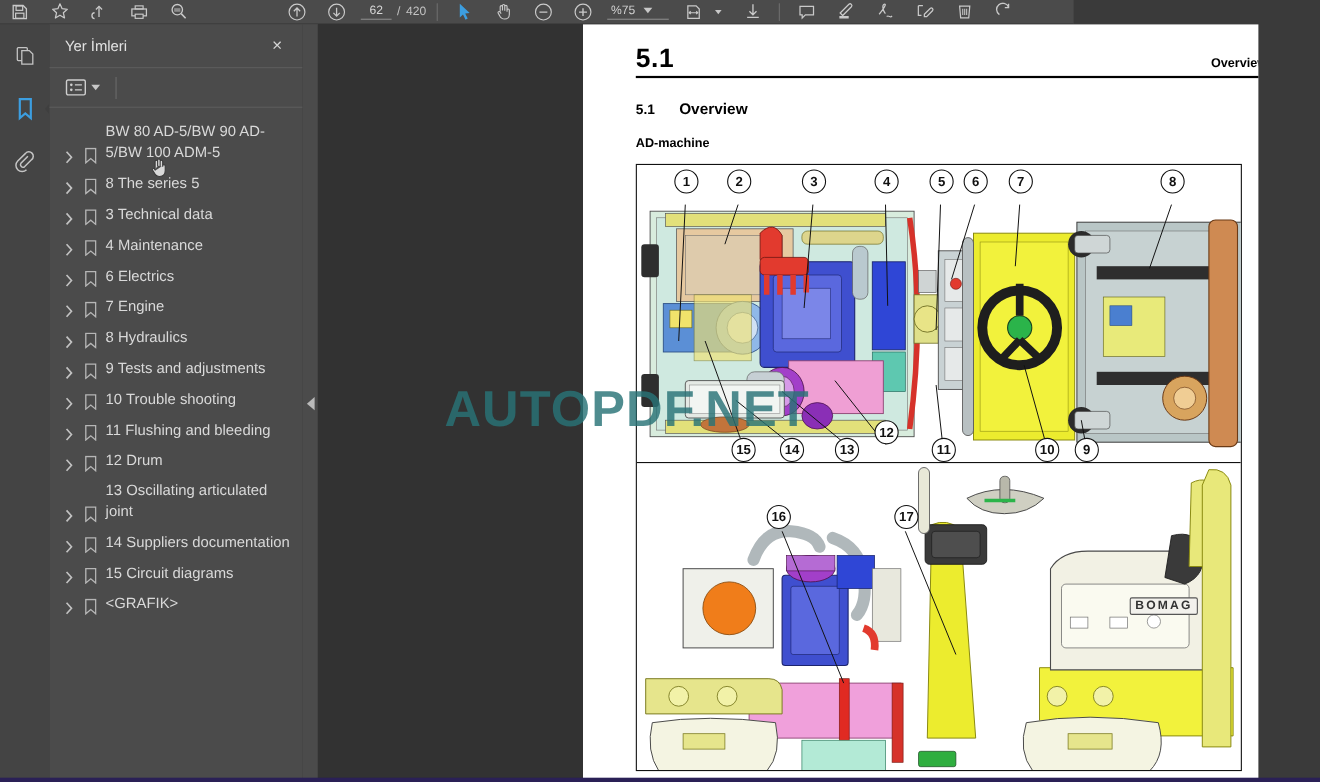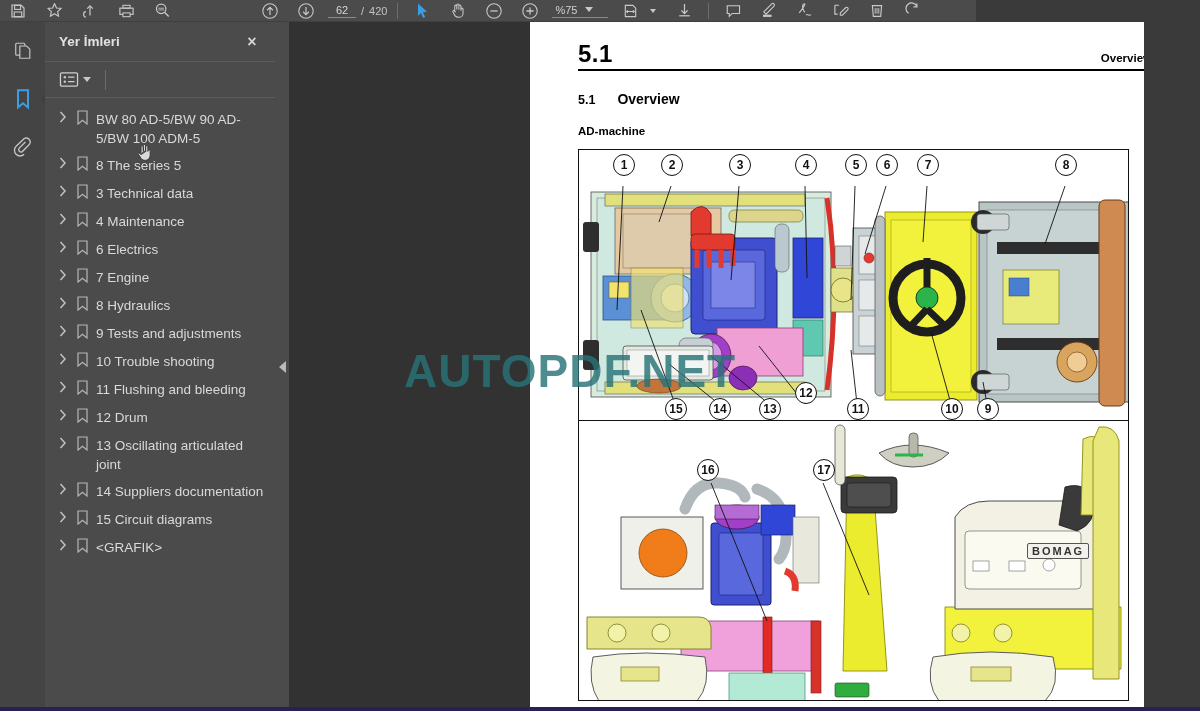--- a/index.html
+++ b/index.html
@@ -92,21 +92,20 @@
   
   .panel {
     position: absolute; top: 22px; left: 45px; width: 230px; height: 689px;
     background: #4b4b4b;
     display: flex; flex-direction: column;
   }
   .panel-head {
     height: 40px; display: flex; align-items: center;
     padding: 0 12px 0 14px;
     border-bottom: 1px solid #5c5c5c;
-    font-weight: bold;
   }
   .panel-title { flex: 1; color: #e2e2e2; font-size: 13.5px; }
   .panel-close {
     width: 22px; height: 22px; cursor: pointer;
     display: flex; align-items: center; justify-content: center;
     color: #d5d5d5; font-size: 16px; line-height: 1;
   }
   .panel-tools {
     height: 36px; display: flex; align-items: center;
     padding-left: 14px; gap: 6px;
@@ -114,21 +113,21 @@
   }
   .opt-btn {
     display: flex; align-items: center; gap: 4px; cursor: pointer;
   }
   .tool-div { width: 1px; height: 20px; background: #6b6b6b; margin-left: 8px; }
 
   .bm-list {
     flex: 1; overflow: hidden; padding-top: 8px;
   }
   .bm-row {
-    display: flex; align-items: flex-start;
+    display: flex; align-items: flex-end;
     padding: 3px 8px 3px 10px;
     min-height: 28px;
     cursor: pointer;
   }
   .bm-chev {
     width: 16px; flex: 0 0 16px; padding-top: 2px;
     display: flex; align-items: center; justify-content: center;
     cursor: pointer;
   }
   .bm-mark {

